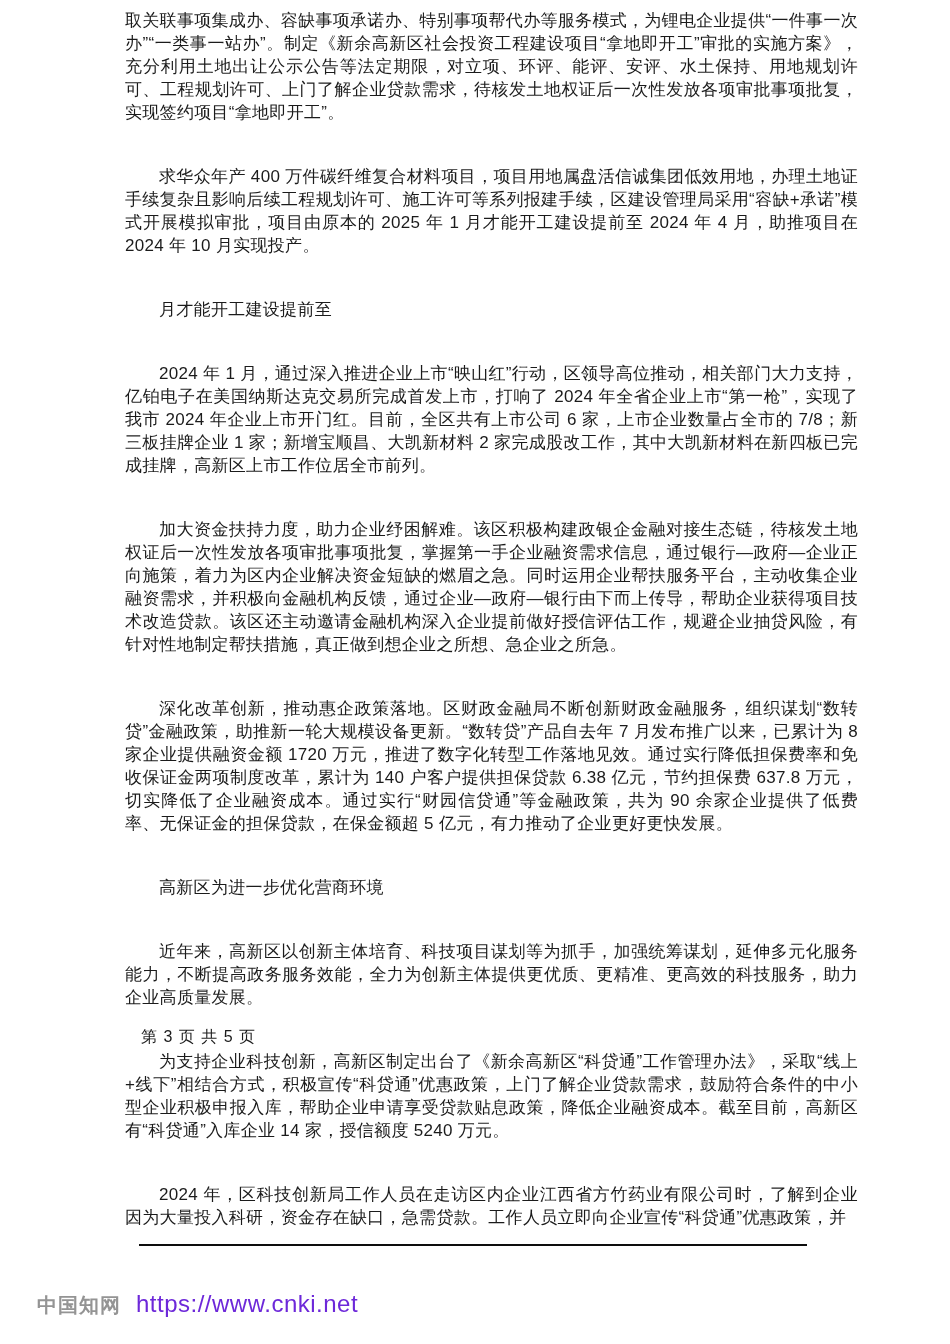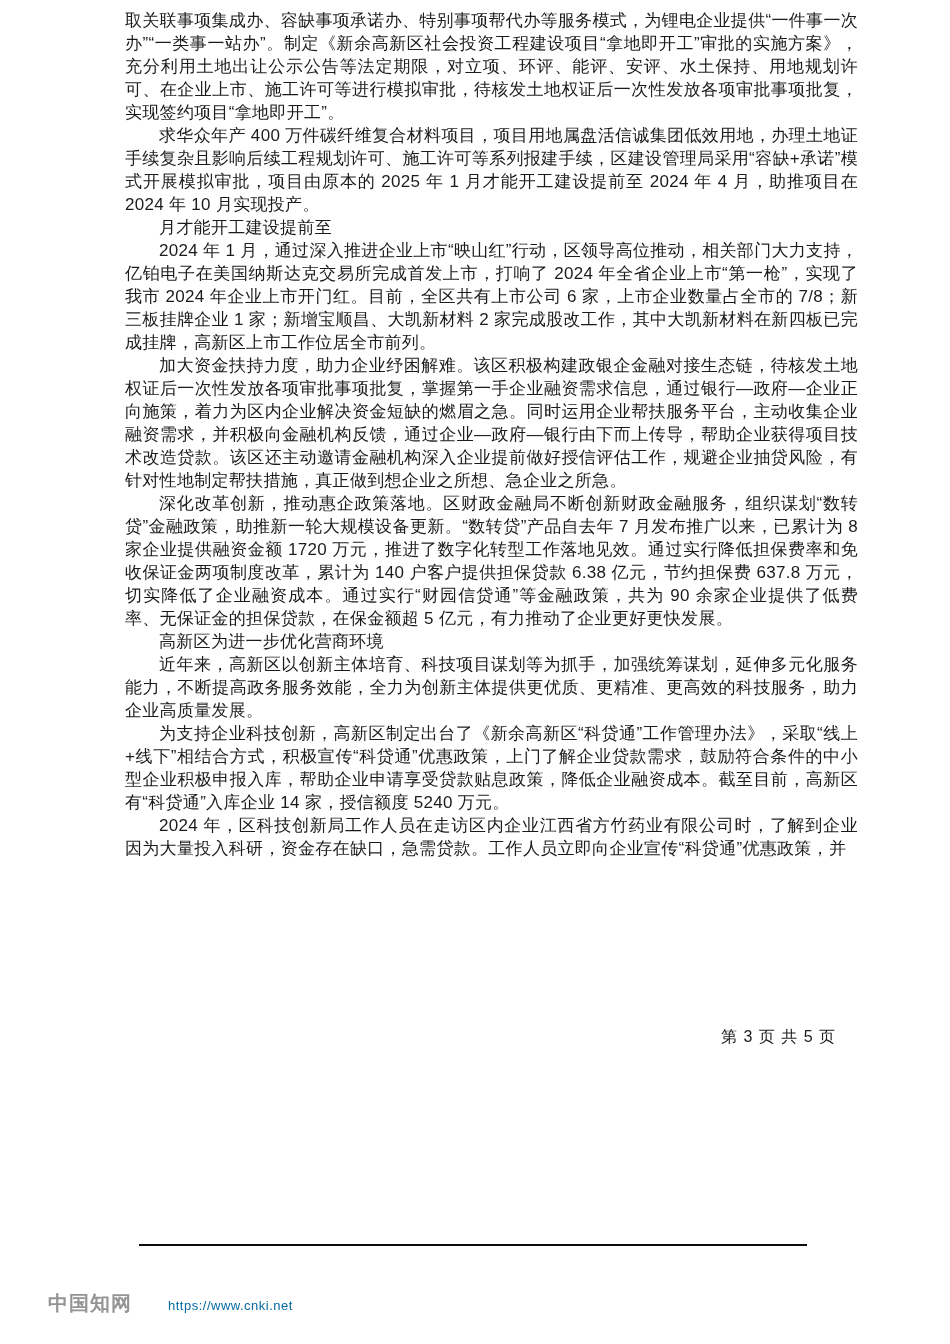--- a/index.html
+++ b/index.html
@@ -22,69 +22,68 @@
     top: 9px;
     width: 733px;
     font-size: 17px;
     line-height: 23px;
     color: #1b1b1b;
     text-align: justify;
     letter-spacing: 0.3px;
   }
   .text-flow p { margin: 0; }
   .text-flow p.body,
-  .text-flow p.heading { text-indent: 2em; }
+  .text-flow p.heading { text-indent: 2em; margin-top: 41px; }
   .text-flow p.body-continued { text-indent: 0; }
   .page-num {
     position: absolute;
-    left: 125px;
+    left: 141px;
     top: 1027px;
     width: 733px;
     padding-right: 22px;
     font-size: 16px;
     line-height: 20px;
     color: #1b1b1b;
-    text-align: right;
     letter-spacing: 1px;
   }
   .sig-rule {
     position: absolute;
     left: 139px;
     top: 1244px;
     width: 668px;
     height: 2px;
     background: #0d0d0d;
   }
   .site-footer {
     position: absolute;
-    left: 48px;
+    left: 37px;
     top: 1290px;
     display: flex;
     align-items: baseline;
   }
   .site-footer .brand {
     font-size: 20px;
     font-weight: bold;
     color: #949494;
     letter-spacing: 1px;
   }
   .site-footer .url {
-    margin-left: 36px;
-    font-size: 13px;
-    color: #0369a1;
+    margin-left: 15px;
+    font-size: 24px;
+    color: #6d28d9;
     letter-spacing: 0.5px;
   }
 </style>
 </head>
 <body>
 
 <div class="page">
 
   <div class="text-flow" id="text-flow">
-      <p class="body-continued">取关联事项集成办、容缺事项承诺办、特别事项帮代办等服务模式，为锂电企业提供“一件事一次办”“一类事一站办”。制定《新余高新区社会投资工程建设项目“拿地即开工”审批的实施方案》，充分利用土地出让公示公告等法定期限，对立项、环评、能评、安评、水土保持、用地规划许可、在企业上市、施工许可等进行模拟审批，待核发土地权证后一次性发放各项审批事项批复，实现签约项目“拿地即开工”。</p>
+      <p class="body-continued">取关联事项集成办、容缺事项承诺办、特别事项帮代办等服务模式，为锂电企业提供“一件事一次办”“一类事一站办”。制定《新余高新区社会投资工程建设项目“拿地即开工”审批的实施方案》，充分利用土地出让公示公告等法定期限，对立项、环评、能评、安评、水土保持、用地规划许可、工程规划许可、上门了解企业贷款需求，待核发土地权证后一次性发放各项审批事项批复，实现签约项目“拿地即开工”。</p>
       <p class="body">求华众年产 400 万件碳纤维复合材料项目，项目用地属盘活信诚集团低效用地，办理土地证手续复杂且影响后续工程规划许可、施工许可等系列报建手续，区建设管理局采用“容缺+承诺”模式开展模拟审批，项目由原本的 2025 年 1 月才能开工建设提前至 2024 年 4 月，助推项目在 2024 年 10 月实现投产。</p>
       <p class="heading">月才能开工建设提前至</p>
       <p class="body">2024 年 1 月，通过深入推进企业上市“映山红”行动，区领导高位推动，相关部门大力支持，亿铂电子在美国纳斯达克交易所完成首发上市，打响了 2024 年全省企业上市“第一枪”，实现了我市 2024 年企业上市开门红。目前，全区共有上市公司 6 家，上市企业数量占全市的 7/8；新三板挂牌企业 1 家；新增宝顺昌、大凯新材料 2 家完成股改工作，其中大凯新材料在新四板已完成挂牌，高新区上市工作位居全市前列。</p>
       <p class="body">加大资金扶持力度，助力企业纾困解难。该区积极构建政银企金融对接生态链，待核发土地权证后一次性发放各项审批事项批复，掌握第一手企业融资需求信息，通过银行—政府—企业正向施策，着力为区内企业解决资金短缺的燃眉之急。同时运用企业帮扶服务平台，主动收集企业融资需求，并积极向金融机构反馈，通过企业—政府—银行由下而上传导，帮助企业获得项目技术改造贷款。该区还主动邀请金融机构深入企业提前做好授信评估工作，规避企业抽贷风险，有针对性地制定帮扶措施，真正做到想企业之所想、急企业之所急。</p>
       <p class="body">深化改革创新，推动惠企政策落地。区财政金融局不断创新财政金融服务，组织谋划“数转贷”金融政策，助推新一轮大规模设备更新。“数转贷”产品自去年 7 月发布推广以来，已累计为 8 家企业提供融资金额 1720 万元，推进了数字化转型工作落地见效。通过实行降低担保费率和免收保证金两项制度改革，累计为 140 户客户提供担保贷款 6.38 亿元，节约担保费 637.8 万元，切实降低了企业融资成本。通过实行“财园信贷通”等金融政策，共为 90 余家企业提供了低费率、无保证金的担保贷款，在保金额超 5 亿元，有力推动了企业更好更快发展。</p>
       <p class="heading">高新区为进一步优化营商环境</p>
       <p class="body">近年来，高新区以创新主体培育、科技项目谋划等为抓手，加强统筹谋划，延伸多元化服务能力，不断提高政务服务效能，全力为创新主体提供更优质、更精准、更高效的科技服务，助力企业高质量发展。</p>
       <p class="body">为支持企业科技创新，高新区制定出台了《新余高新区“科贷通”工作管理办法》，采取“线上+线下”相结合方式，积极宣传“科贷通”优惠政策，上门了解企业贷款需求，鼓励符合条件的中小型企业积极申报入库，帮助企业申请享受贷款贴息政策，降低企业融资成本。截至目前，高新区有“科贷通”入库企业 14 家，授信额度 5240 万元。</p>
       <p class="body">2024 年，区科技创新局工作人员在走访区内企业江西省方竹药业有限公司时，了解到企业因为大量投入科研，资金存在缺口，急需贷款。工作人员立即向企业宣传“科贷通”优惠政策，并</p>
     </div>

